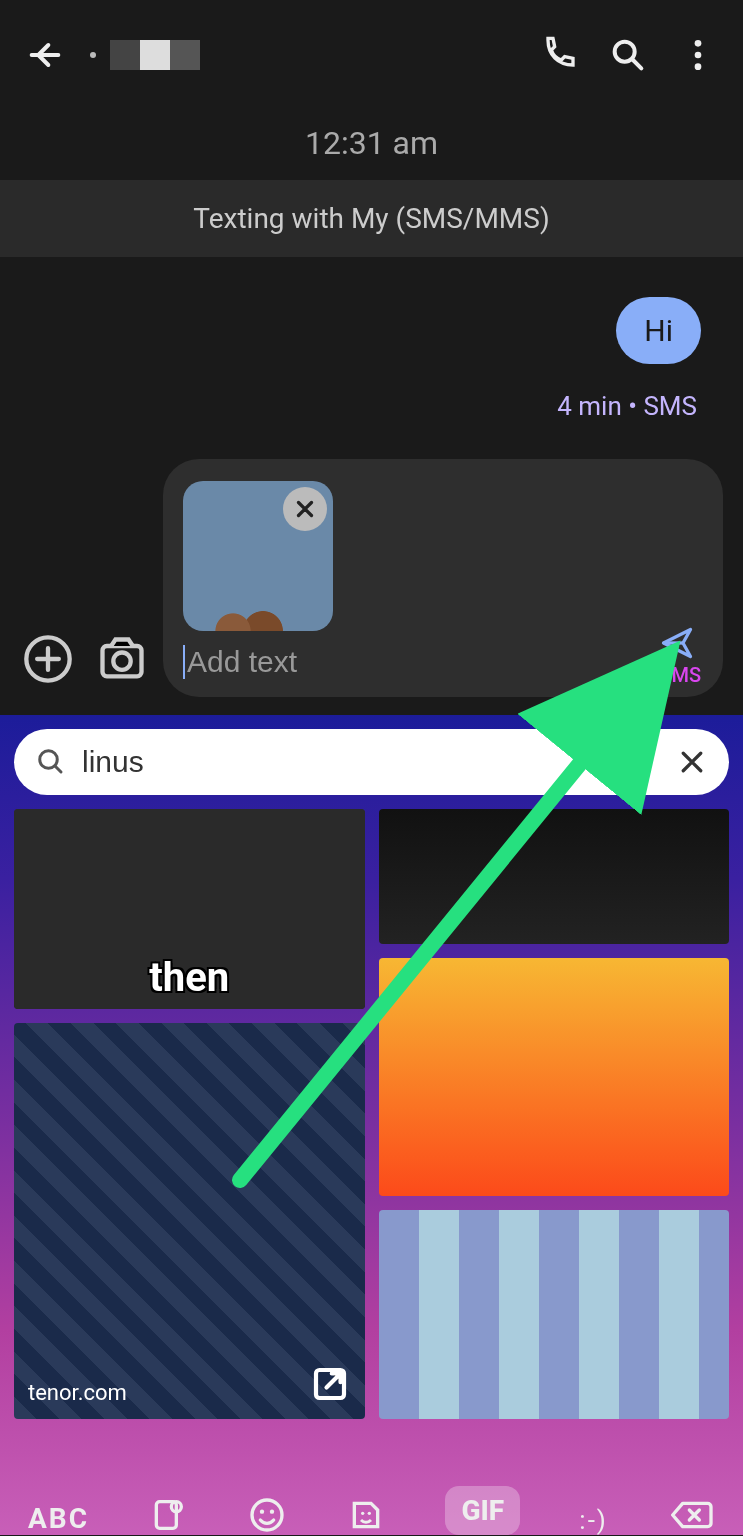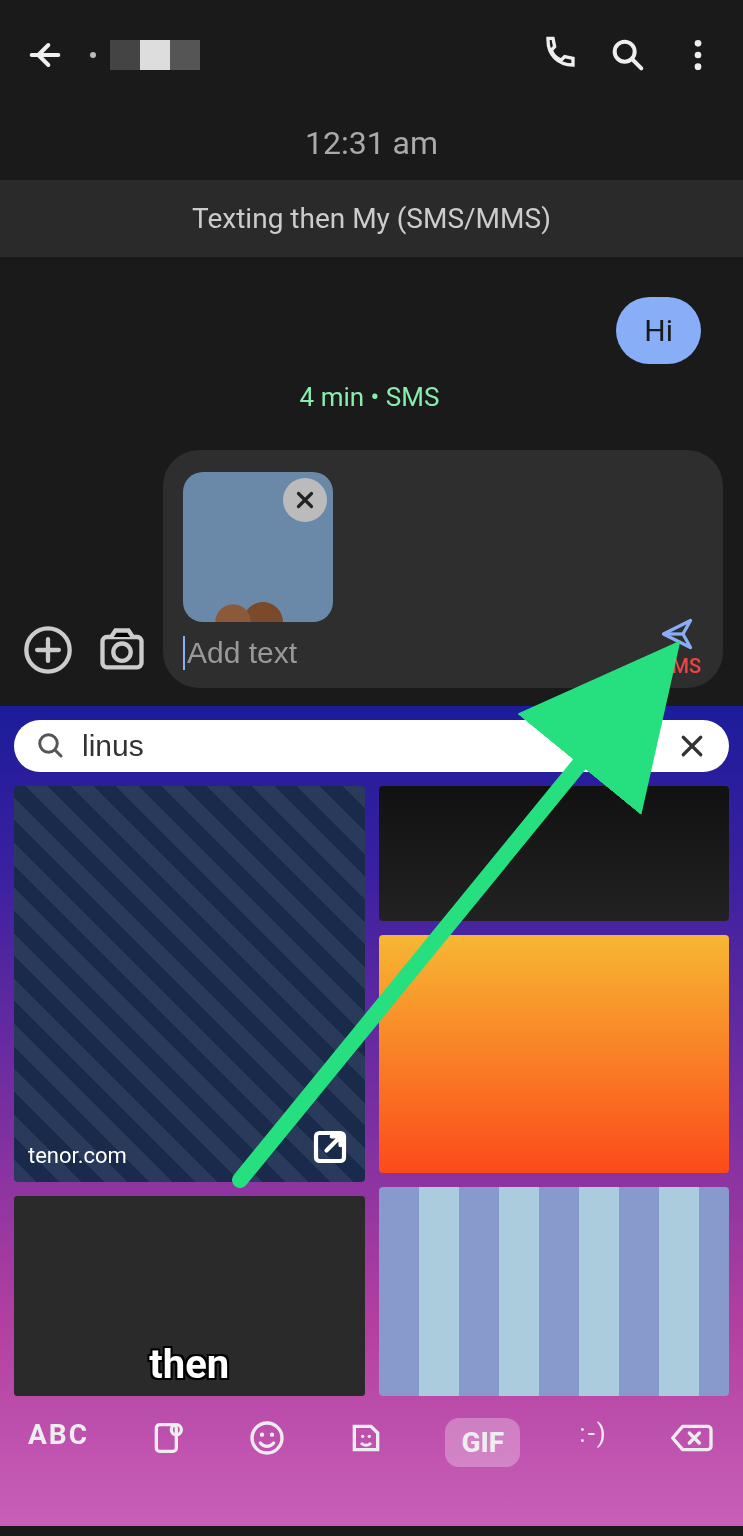--- a/index.html
+++ b/index.html
@@ -48,24 +48,24 @@
     justify-content:flex-end;
   }
   .bubble {
     background:#89aef8;
     color:#1a1a1a;
     font-size:30px;
     padding: 16px 28px;
     border-radius: 40px;
   }
   .msg-meta {
-    text-align:center;
-    color:#86efac;
+    text-align:right;
+    color:#c4b5fd;
     font-size:26px;
-    margin-top:18px;
+    margin-top:27px;
     padding-right:4px;
   }
   .compose-row {
     display:flex;
     align-items:flex-end;
     padding: 20px 20px 18px;
     gap: 13px;
   }
   .compose-actions {
     display:flex;
@@ -123,32 +123,32 @@
     display:inline-block;
   }
   .send-stack {
     position:absolute;
     right:22px;
     bottom:10px;
     display:flex;
     flex-direction:column;
     align-items:center;
   }
-  .send-label { color:#ef4444; font-size:20px; margin-top:2px; font-weight:500; }
+  .send-label { color:#d946ef; font-size:20px; margin-top:2px; font-weight:500; }
 
   .gif-panel {
     position:relative;
     height: 820px;
     background: linear-gradient(180deg, #1c1c9a 0%, #3a20a0 20%, #7a2fa0 50%, #b23fa0 75%, #c85fb8 100%);
     padding: 14px 14px 0;
   }
   .gif-search {
     background:#fff;
     border-radius:38px;
-    height: 52px;
+    height: 66px;
     display:flex;
     align-items:center;
     padding: 0 22px;
     gap:16px;
   }
   .gif-search input {
     flex:1;
     border:none; outline:none;
     font-size:30px;
     color:#333;
@@ -187,21 +187,21 @@
     width:42px; height:42px;
   }
   .t-c { height:136px; background:linear-gradient(#111,#222);}
   .t-d { height:240px; background:linear-gradient(#f7b733,#fc4a1a);}
   .t-e { height:210px; background:repeating-linear-gradient(90deg,#89c 0 40px,#acd 40px 80px);}
   .kb-bar {
     position:absolute;
     left:0; right:0; bottom:0;
     height: 108px;
     display:flex;
-    align-items:flex-start;
+    align-items:flex-end;
     justify-content:space-between;
     padding: 0 28px;
   }
   .kb-item { color:#eee; display:flex; align-items:center; justify-content:center; }
   .abc { font-size:28px; font-weight:700; letter-spacing:2px; }
   .gif-chip {
     background:rgba(255,255,255,0.28);
     border-radius:14px;
     padding: 8px 16px;
     font-size:28px; font-weight:800;
@@ -250,21 +250,21 @@
     <svg width="40" height="40" viewBox="0 0 24 24">
         <circle cx="12" cy="5" r="2" fill="#eee"></circle>
         <circle cx="12" cy="12" r="2" fill="#eee"></circle>
         <circle cx="12" cy="19" r="2" fill="#eee"></circle>
       </svg>
   </div>
 </div>
 
 <div class="timestamp-row">12:31 am</div>
 
-<div class="status-banner">Texting then My (SMS/MMS)</div>
+<div class="status-banner">Texting with My (SMS/MMS)</div>
 
 <div class="messages">
   <div class="msg-out">
     <div class="bubble">Hi</div>
   </div>
   <div class="msg-meta">4 min • SMS</div>
 </div>
 
 <div class="compose-row">
   <div class="compose-actions">
@@ -313,33 +313,33 @@
     <input value="linus" style="">
     <div>
       <svg width="30" height="30" viewBox="0 0 24 24">
           <path stroke="#333" stroke-width="2.6" stroke-linecap="round" d="M5 5l14 14M19 5L5 19"></path>
         </svg>
     </div>
   </div>
 
   <div class="gif-grid">
     <div class="gif-col left">
+      <div class="gtile t-a">
+        <div class="t-a-body"></div>
+        <div class="txt">then</div>
+      </div>
       <div class="gtile t-b">
         <span class="prov">tenor.com</span>
         <div class="open">
           <svg width="42" height="42" viewBox="0 0 24 24">
               <rect x="4" y="4" width="16" height="16" rx="2" fill="none" stroke="#fff" stroke-width="2.4"></rect>
               <path stroke="#fff" stroke-width="2.4" stroke-linecap="round" d="M10 14l8-8M13 6h5v5"></path>
             </svg>
         </div>
       </div>
-      <div class="gtile t-a">
-        <div class="t-a-body"></div>
-        <div class="txt">then</div>
-      </div>
     </div>
     <div class="gif-col right">
       <div class="gtile t-c"></div>
       <div class="gtile t-d"></div>
       <div class="gtile t-e"></div>
     </div>
   </div>
 
   <div class="kb-bar">
     <div class="kb-item abc">ABC</div>

